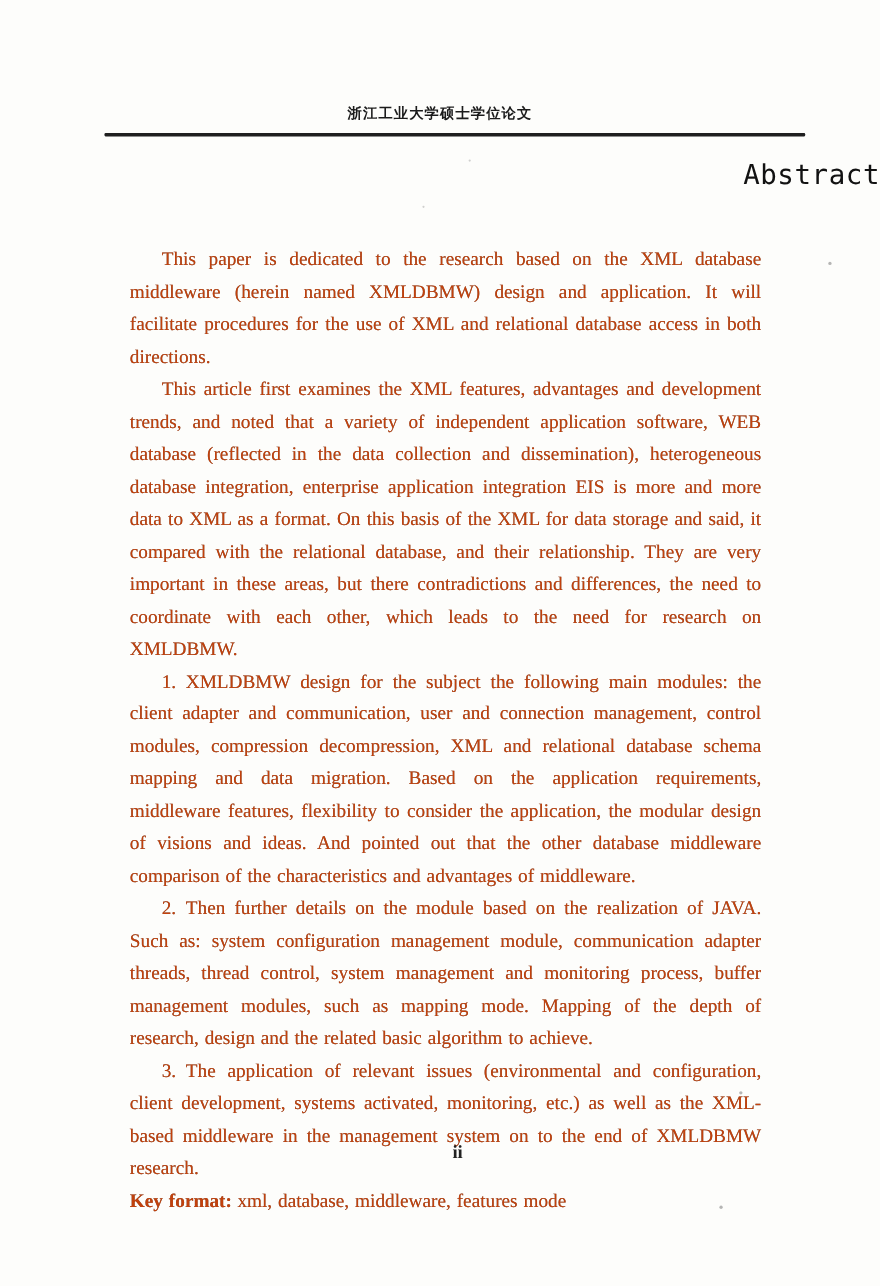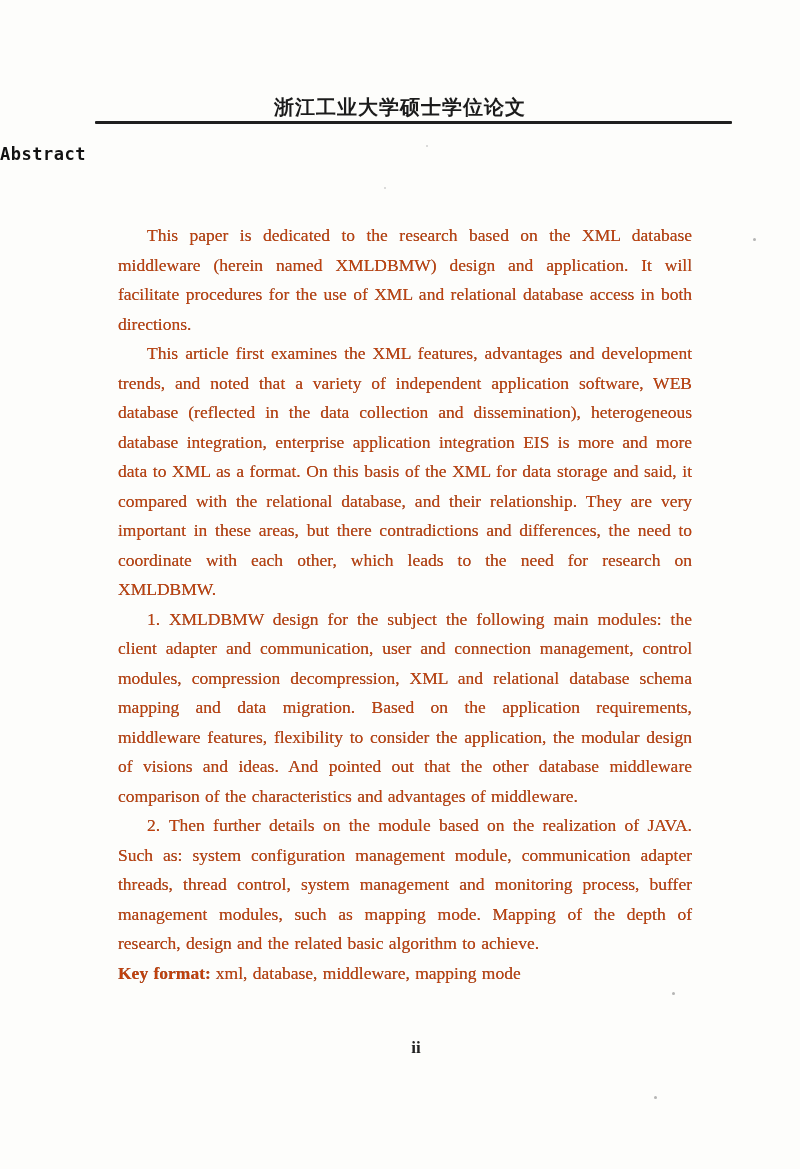--- a/index.html
+++ b/index.html
@@ -14,44 +14,44 @@
     background: #fdfdfb;
     overflow: hidden;
   }
   .running-header-text {
     position: absolute;
     top: 94px;
     left: 0;
     width: 100%;
     text-align: center;
     font-family: "Liberation Sans", sans-serif;
-    font-size: 20px;
+    font-size: 13px;
     font-weight: 600;
     letter-spacing: 1px;
     color: #1b1b1b;
   }
   .header-rule {
     position: absolute;
     top: 121px;
     left: 95px;
     width: 637px;
     height: 2.5px;
     background: #1f1f1f;
     border-radius: 1px;
   }
   .title {
     position: absolute;
     top: 144px;
     left: 0;
     width: 100%;
     margin: 0;
-    text-align: left;
+    text-align: right;
     font-family: "DejaVu Sans Mono", monospace;
-    font-weight: bold;
-    font-size: 17px;
+    font-weight: normal;
+    font-size: 25px;
     letter-spacing: 0.5px;
     color: #121212;
   }
   .body-text {
     position: absolute;
     top: 221px;
     left: 118px;
     width: 574px;
     font-family: Liberation Serif, serif;
     font-size: 17.5px;
@@ -103,22 +103,23 @@
 
   <div class="header-rule"></div>
 
   <h1 class="title">Abstract</h1>
 
   <div class="body-text">
     <p>This paper is dedicated to the research based on the XML database middleware (herein named XMLDBMW) design and application. It will facilitate procedures for the use of XML and relational database access in both directions.</p>
     <p>This article first examines the XML features, advantages and development trends, and noted that a variety of independent application software, WEB database (reflected in the data collection and dissemination), heterogeneous database integration, enterprise application integration EIS is more and more data to XML as a format. On this basis of the XML for data storage and said, it compared with the relational database, and their relationship. They are very important in these areas, but there contradictions and differences, the need to coordinate with each other, which leads to the need for research on XMLDBMW.</p>
     <p>1. XMLDBMW design for the subject the following main modules: the client adapter and communication, user and connection management, control modules, compression decompression, XML and relational database schema mapping and data migration. Based on the application requirements, middleware features, flexibility to consider the application, the modular design of visions and ideas. And pointed out that the other database middleware comparison of the characteristics and advantages of middleware.</p>
     <p>2. Then further details on the module based on the realization of JAVA. Such as: system configuration management module, communication adapter threads, thread control, system management and monitoring process, buffer management modules, such as mapping mode. Mapping of the depth of research, design and the related basic algorithm to achieve.</p>
+    <p>3. The application of relevant issues (environmental and configuration, client development, systems activated, monitoring, etc.) as well as the XML-based middleware in the management system on to the end of XMLDBMW research.</p>
     <p class="keywords-line">
-      <span class="kw-label">Key format:</span><span class="kw-text">xml, database, middleware, mapping mode</span>
+      <span class="kw-label">Key format:</span><span class="kw-text">xml, database, middleware, features mode</span>
     </p>
   </div>
 
   <div class="page-number">ii</div>
 
   <div class="speck" style="left:753px; top:238px; width:3px; height:3px;"></div>
   <div class="speck" style="left:426px; top:145px; width:2px; height:2px; opacity:0.35;"></div>
   <div class="speck" style="left:384px; top:187px; width:2px; height:2px; opacity:0.35;"></div>
   <div class="speck" style="left:672px; top:992px; width:3px; height:3px;"></div>
   <div class="speck" style="left:654px; top:1096px; width:3px; height:3px;"></div>

